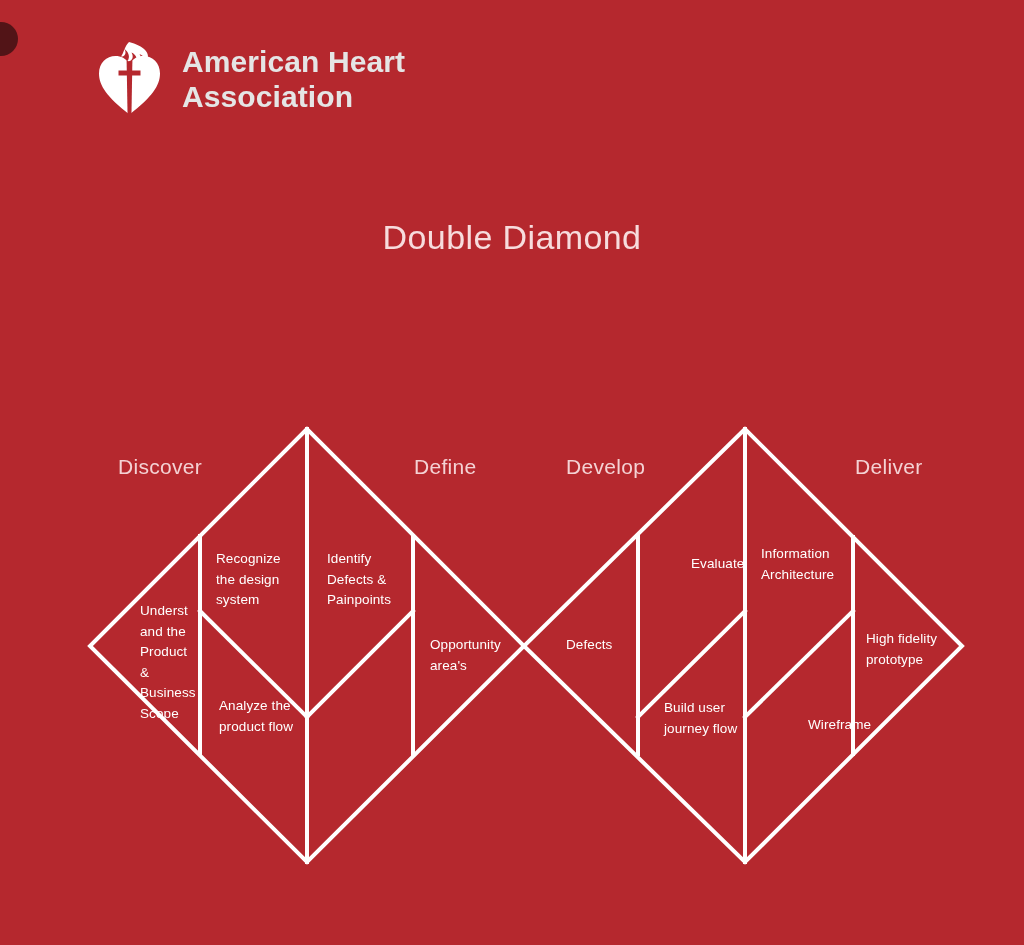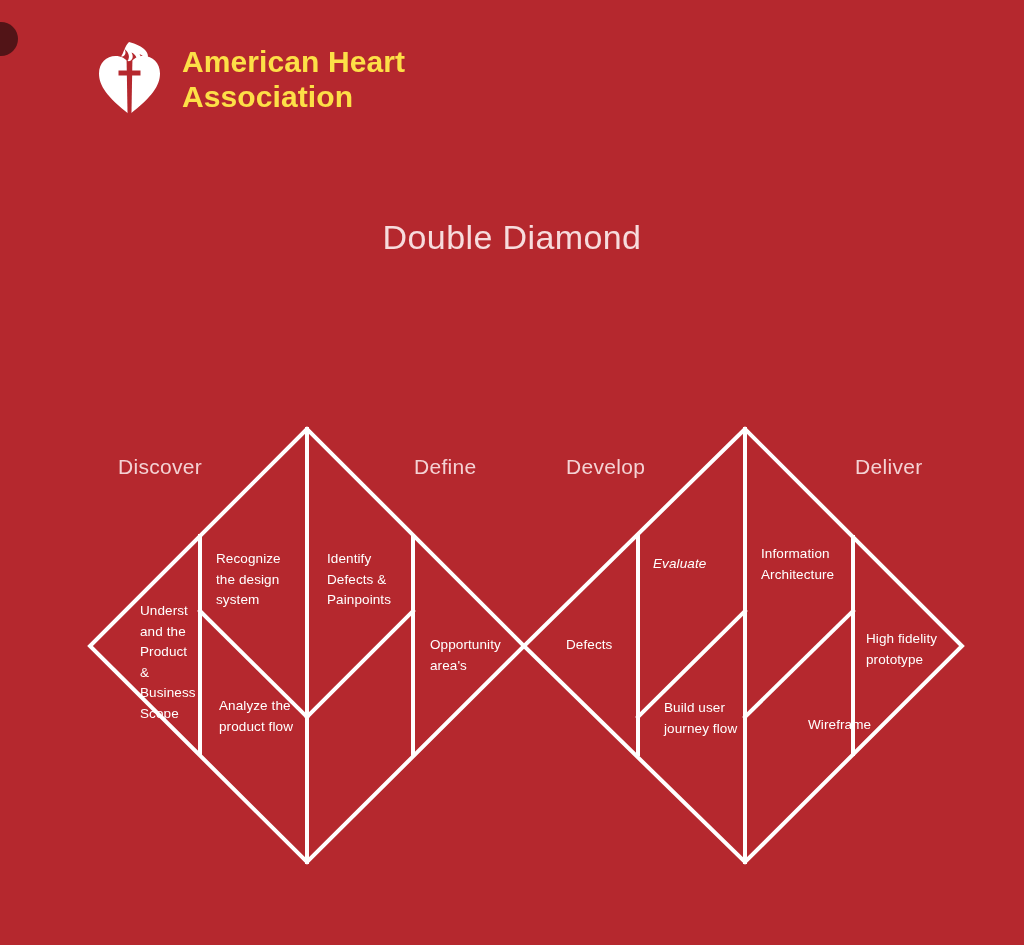--- a/index.html
+++ b/index.html
@@ -35,21 +35,21 @@
   .brand {
     position: absolute;
     left: 98px;
     top: 40px;
     display: flex;
     align-items: center;
     gap: 22px;
   }
   .brand-mark { width: 62px; height: 78px; display:block; }
   .brand-words {
-    color: #fde047;
+    color: #e5e5e5;
     font-size: 30px;
     font-weight: bold;
     line-height: 1.18;
     letter-spacing: .1px;
     white-space: pre-line;
   }
 
   
   .deck-title {
     position: absolute;
@@ -170,21 +170,21 @@
 
     <div class="node-label" style="left:327px; top:549px; width:90px;">Identify Defects &amp; Painpoints</div>
 
     <div class="node-label" style="left:430px; top:635px; width:92px;">Opportunity area's</div>
 
     <div class="node-label" style="left:219px; top:696px; width:90px;">Analyze the product flow</div>
 
 
     <div class="node-label" style="left:566px; top:635px; width:70px;">Defects</div>
 
-    <div class="node-label" style="left:653px; top:554px; width:84px;font-style:italic;">Evaluate</div>
+    <div class="node-label" style="left:691px; top:554px; width:84px;">Evaluate</div>
 
     <div class="node-label" style="left:761px; top:544px; width:92px;">Information Architecture</div>
 
     <div class="node-label" style="left:866px; top:629px; width:92px;">High fidelity prototype</div>
 
     <div class="node-label" style="left:664px; top:698px; width:80px;">Build user journey flow</div>
 
     <div class="node-label" style="left:761px; top:715px; width:92px;margin-left:47px;">Wireframe</div>
 
   </div>

